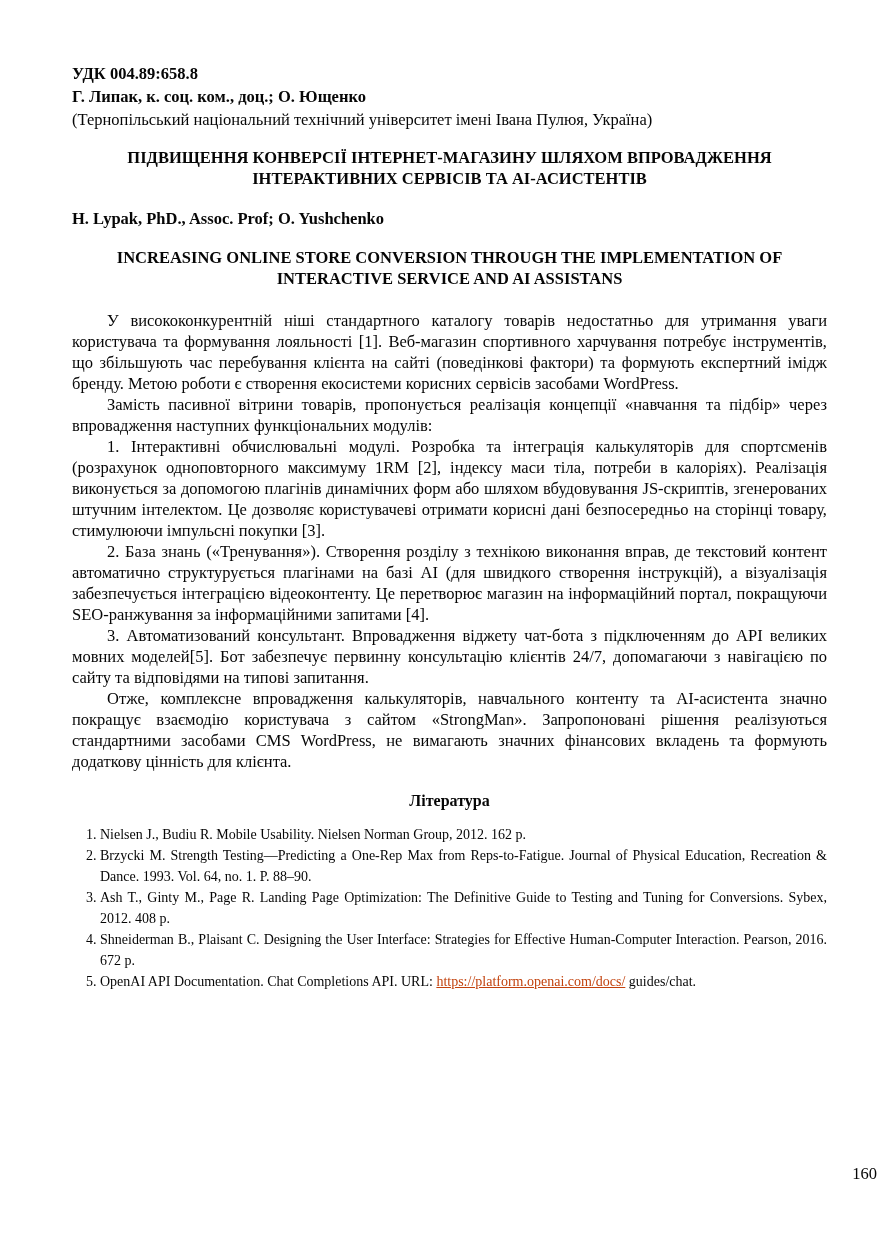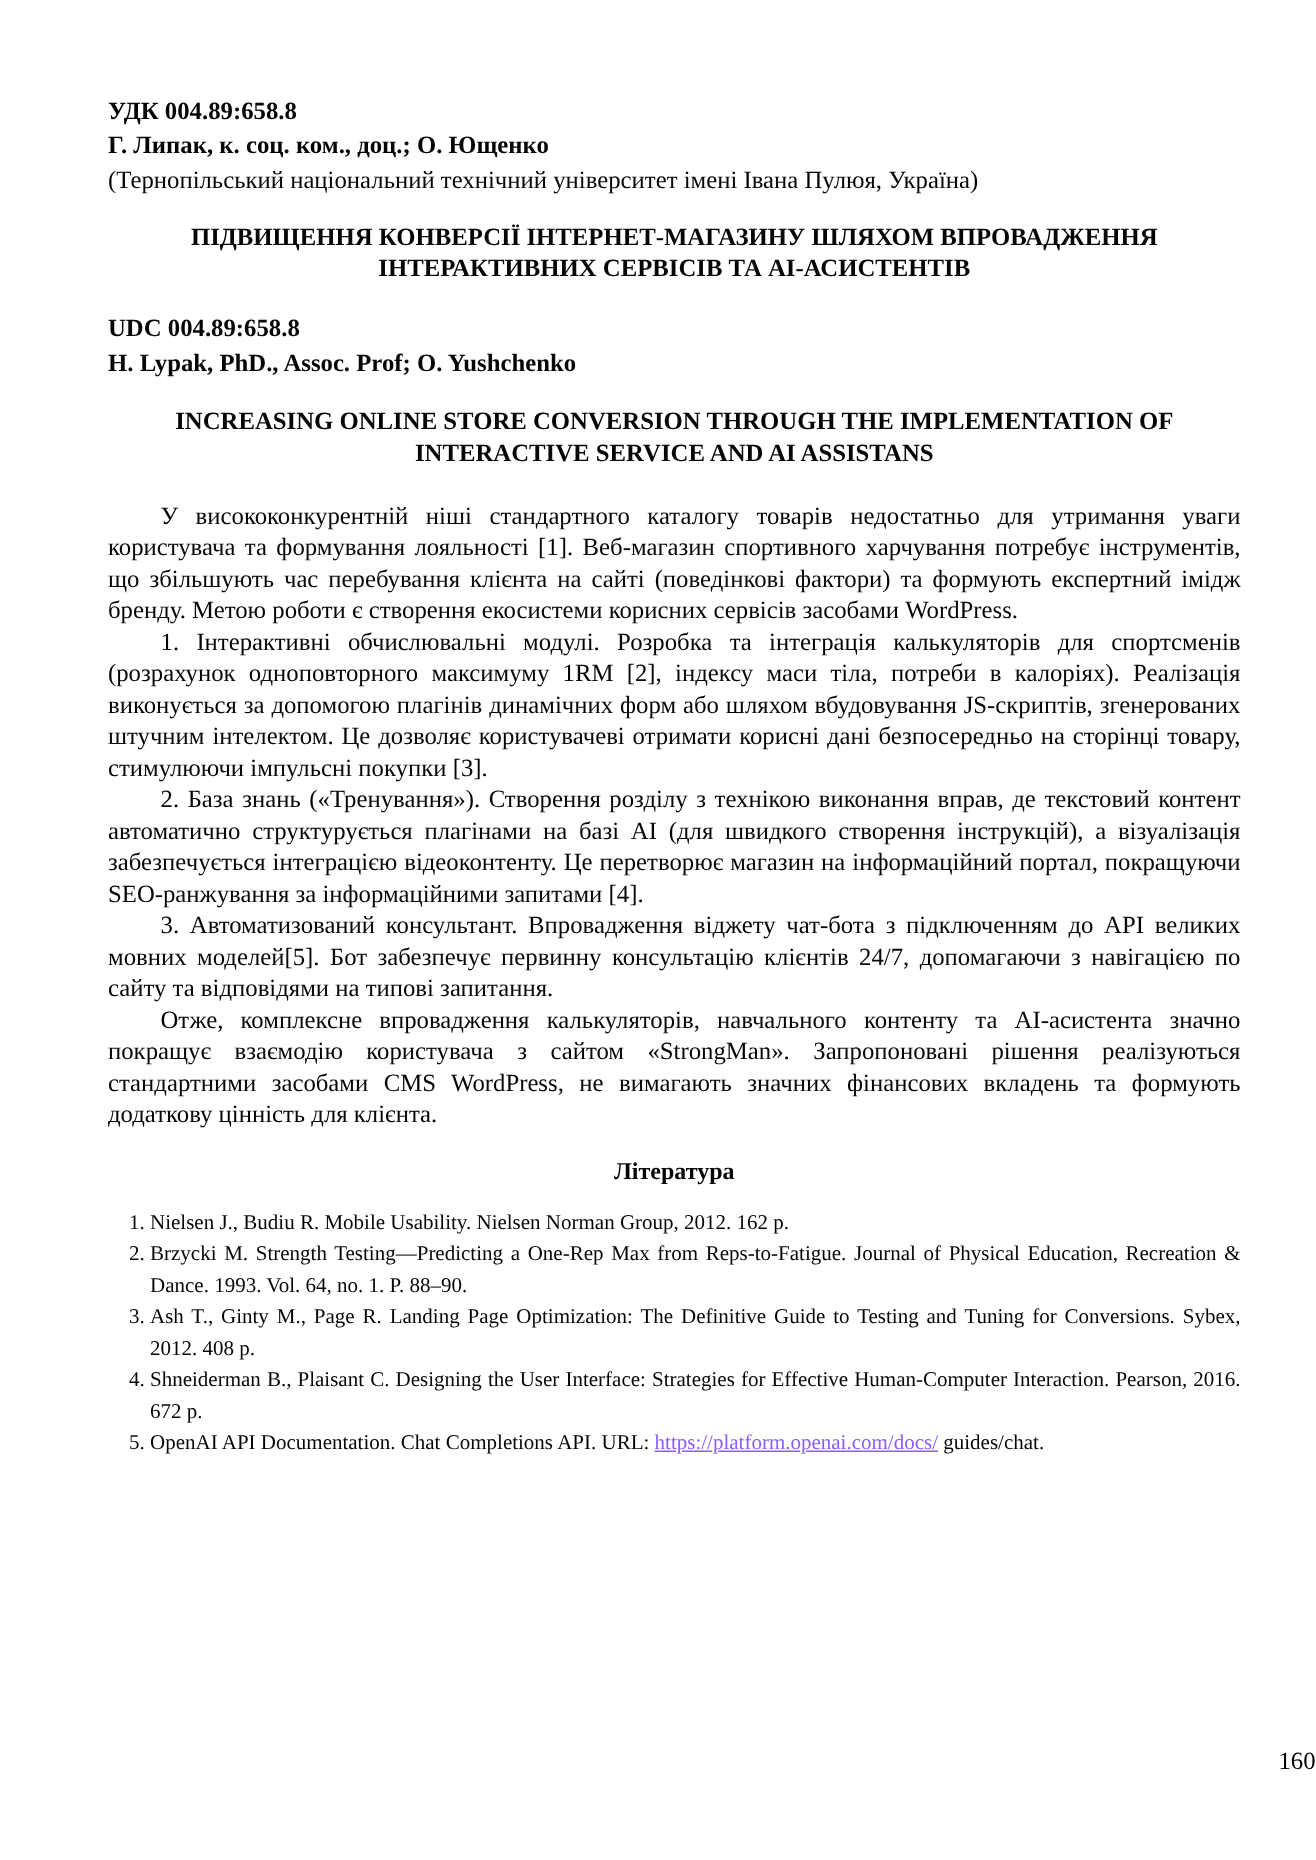--- a/index.html
+++ b/index.html
@@ -50,39 +50,39 @@
 
   <div class="meta">
     <p class="bold">УДК 004.89:658.8</p>
     <p class="bold">Г. Липак, к. соц. ком., доц.; О. Ющенко</p>
     <p>(Тернопільський національний технічний університет імені Івана Пулюя, Україна)</p>
   </div>
 
   <h1 class="title">ПІДВИЩЕННЯ КОНВЕРСІЇ ІНТЕРНЕТ-МАГАЗИНУ ШЛЯХОМ ВПРОВАДЖЕННЯ ІНТЕРАКТИВНИХ СЕРВІСІВ ТА АІ-АСИСТЕНТІВ</h1>
 
   <div class="meta">
-    <p class="bold">UDC 004.89:658.8</p>
     <p class="bold">H. Lypak, PhD., Assoc. Prof; O. Yushchenko</p>
   </div>
 
   <h2 class="title">INCREASING ONLINE STORE CONVERSION THROUGH THE IMPLEMENTATION OF INTERACTIVE SERVICE AND AI ASSISTANS</h2>
 
   <div class="body-text">
     <p>У висококонкурентній ніші стандартного каталогу товарів недостатньо для утримання уваги користувача та формування лояльності [1]. Веб-магазин спортивного харчування потребує інструментів, що збільшують час перебування клієнта на сайті (поведінкові фактори) та формують експертний імідж бренду. Метою роботи є створення екосистеми корисних сервісів засобами WordPress.</p>
+    <p>Замість пасивної вітрини товарів, пропонується реалізація концепції «навчання та підбір» через впровадження наступних функціональних модулів:</p>
     <p>1. Інтерактивні обчислювальні модулі. Розробка та інтеграція калькуляторів для спортсменів (розрахунок одноповторного максимуму 1RM [2], індексу маси тіла, потреби в калоріях). Реалізація виконується за допомогою плагінів динамічних форм або шляхом вбудовування JS-скриптів, згенерованих штучним інтелектом. Це дозволяє користувачеві отримати корисні дані безпосередньо на сторінці товару, стимулюючи імпульсні покупки [3].</p>
     <p>2. База знань («Тренування»). Створення розділу з технікою виконання вправ, де текстовий контент автоматично структурується плагінами на базі АІ (для швидкого створення інструкцій), а візуалізація забезпечується інтеграцією відеоконтенту. Це перетворює магазин на інформаційний портал, покращуючи SEO-ранжування за інформаційними запитами [4].</p>
     <p>3. Автоматизований консультант. Впровадження віджету чат-бота з підключенням до API великих мовних моделей[5]. Бот забезпечує первинну консультацію клієнтів 24/7, допомагаючи з навігацією по сайту та відповідями на типові запитання.</p>
     <p>Отже, комплексне впровадження калькуляторів, навчального контенту та АІ-асистента значно покращує взаємодію користувача з сайтом «StrongMan». Запропоновані рішення реалізуються стандартними засобами CMS WordPress, не вимагають значних фінансових вкладень та формують додаткову цінність для клієнта.</p>
   </div>
 
   <h3 class="ref-heading">Література</h3>
 
   <ol class="refs">
     <li>Nielsen J., Budiu R. Mobile Usability. Nielsen Norman Group, 2012. 162 p.</li>
     <li>Brzycki M. Strength Testing—Predicting a One-Rep Max from Reps-to-Fatigue. Journal of Physical Education, Recreation &amp; Dance. 1993. Vol. 64, no. 1. P. 88–90.</li>
     <li>Ash T., Ginty M., Page R. Landing Page Optimization: The Definitive Guide to Testing and Tuning for Conversions. Sybex, 2012. 408 p.</li>
     <li>Shneiderman B., Plaisant C. Designing the User Interface: Strategies for Effective Human-Computer Interaction. Pearson, 2016. 672 p.</li>
-    <li><span>OpenAI API Documentation. Chat Completions API. URL: </span><a href="#" class="url-link" style="color: #8b5cf6;">https://platform.openai.com/docs/</a> <span>guides/chat.</span></li>
+    <li><span>OpenAI API Documentation. Chat Completions API. URL: </span><a href="#" class="url-link" style="color: #c2410c;">https://platform.openai.com/docs/</a> <span>guides/chat.</span></li>
   </ol>
 
   <div class="page-number">160</div>
 
 </div>
 
 </body></html>

